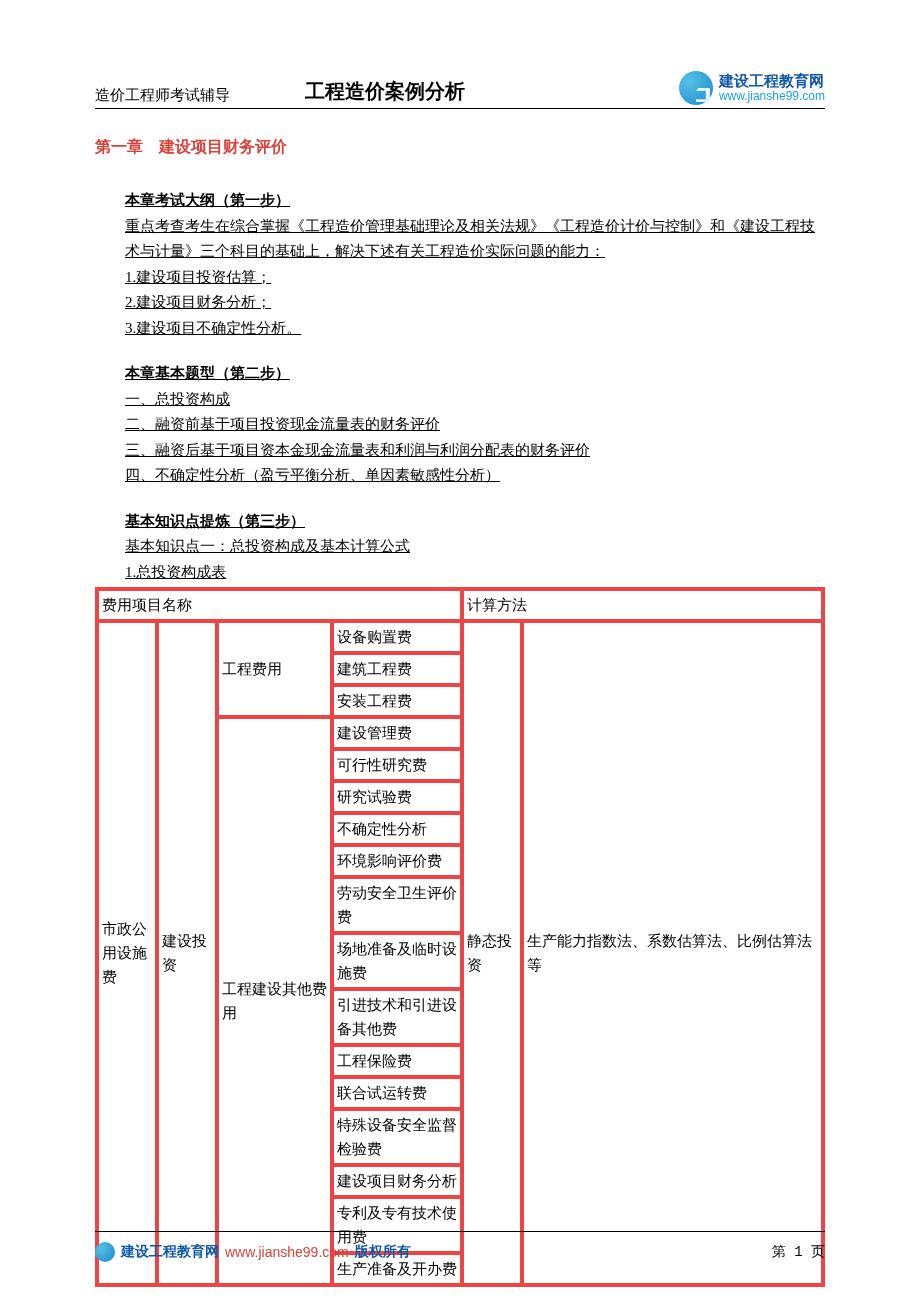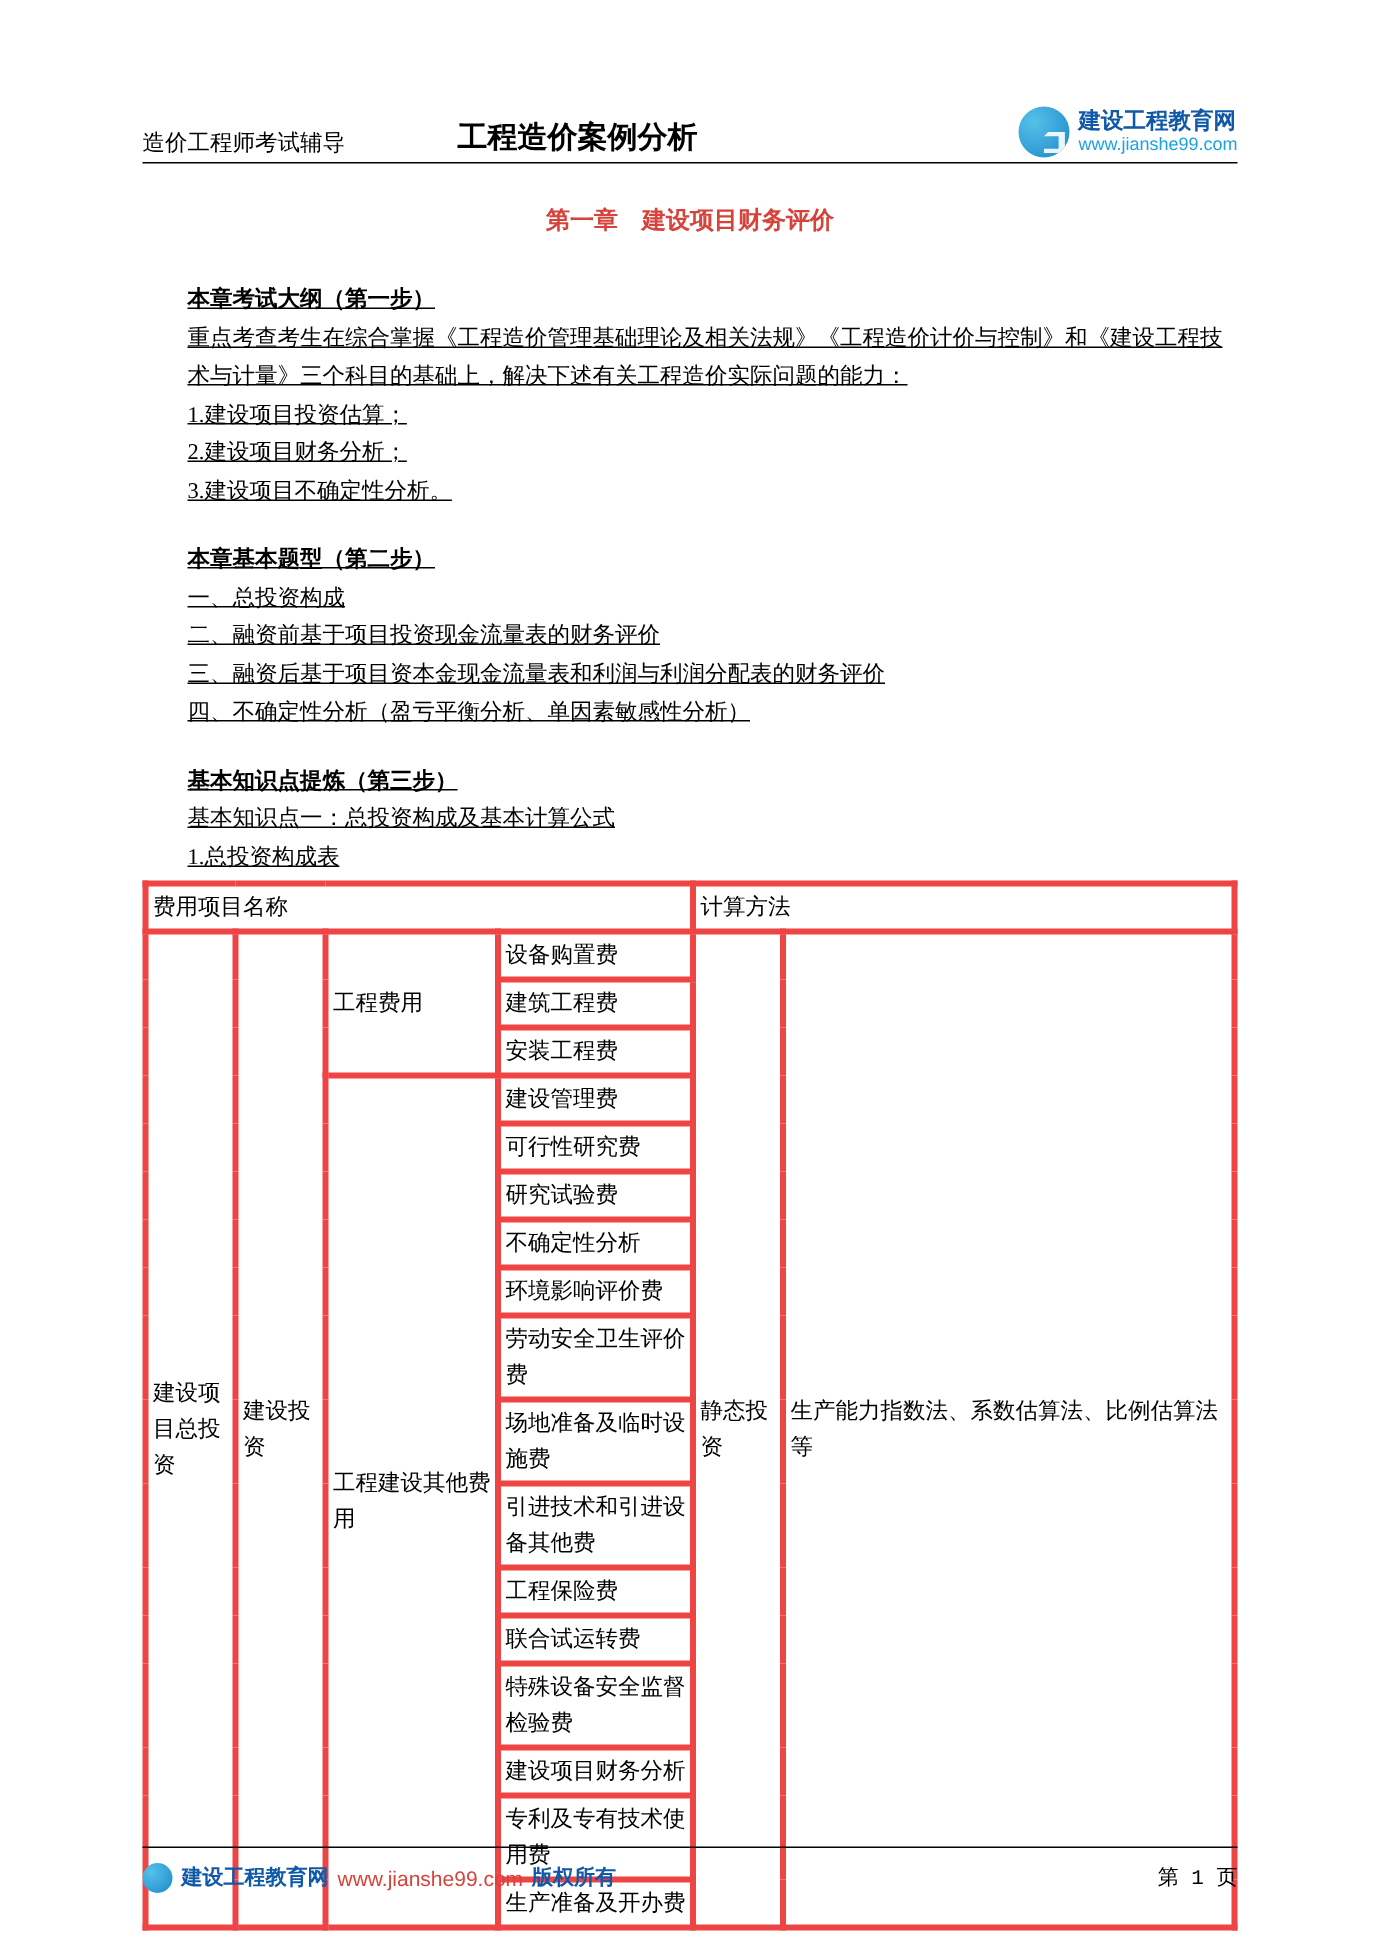--- a/index.html
+++ b/index.html
@@ -56,21 +56,20 @@
       right: 3px; bottom: 3px;
       width: 14px; height: 14px;
       background: #fff;
       clip-path: polygon(20% 0, 100% 0, 100% 100%, 0 100%, 0 80%, 70% 80%, 70% 20%, 0 20%);
       opacity: 0.9;
     }
     .logo-text { display:flex; flex-direction:column; line-height:1.1; }
     .logo-text .cn { color:#1059a8; font-weight:bold; font-size:15px; font-family: "Microsoft YaHei","SimHei",sans-serif;}
     .logo-text .url { color:#1aa3e4; font-size:12px; font-family: Arial, sans-serif; }
     .chapter-title {
-      text-align: center;
       color: #d6433a;
       font-weight: bold;
       font-size: 16px;
       margin-bottom: 30px;
     }
     .content { line-height: 1.7; }
     .indent-block { padding-left: 30px; margin-bottom: 20px; text-decoration: underline;}
     .section-head { font-weight: bold; }
     p { margin: 0; }
     table {
@@ -159,21 +158,21 @@
           <col style="width:130px">
           <col style="width:60px">
           <col>
       </colgroup>
       <tbody>
           <tr>
         <td colspan="4">费用项目名称</td>
         <td colspan="2">计算方法</td>
       </tr>
       <tr>
-        <td rowspan="17">建设项目总投资</td>
+        <td rowspan="17">市政公用设施费</td>
         <td rowspan="17">建设投资</td>
         <td rowspan="3">工程费用</td>
         <td>设备购置费</td>
         <td rowspan="17">静态投资</td>
         <td rowspan="17">生产能力指数法、系数估算法、比例估算法等</td>
       </tr>
       <tr>
             <td>建筑工程费</td>
           </tr>
       <tr>

